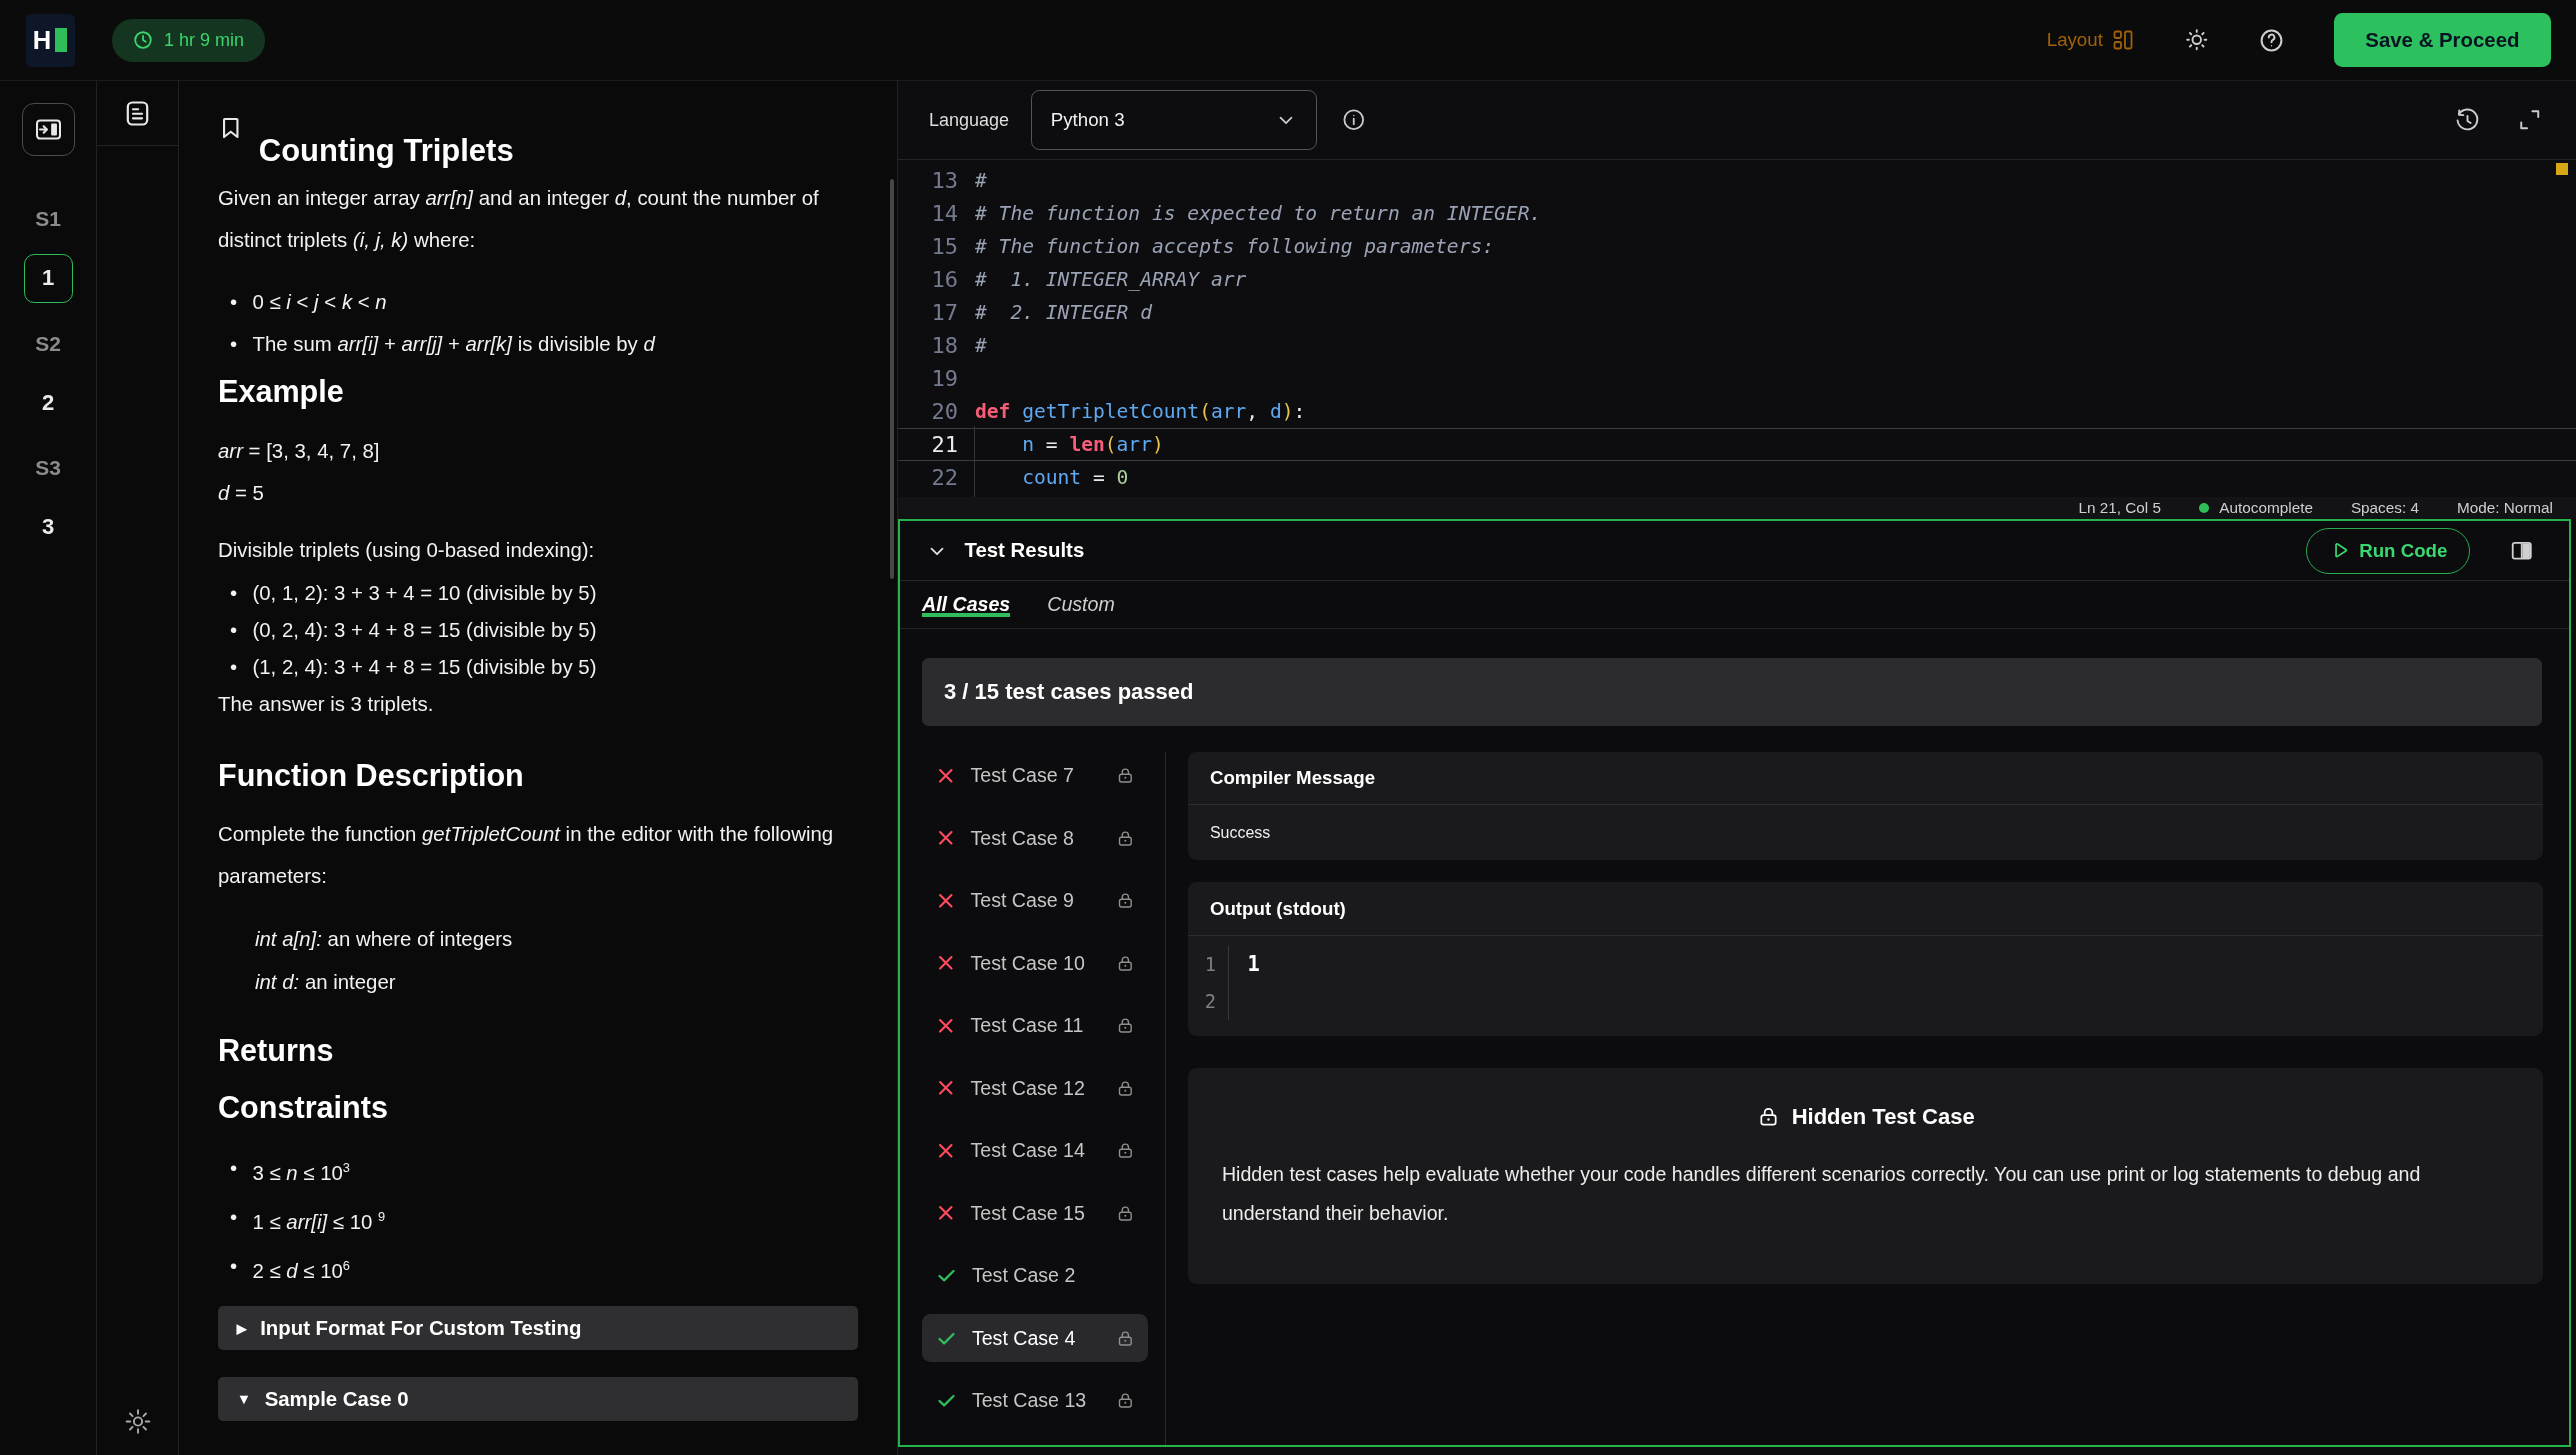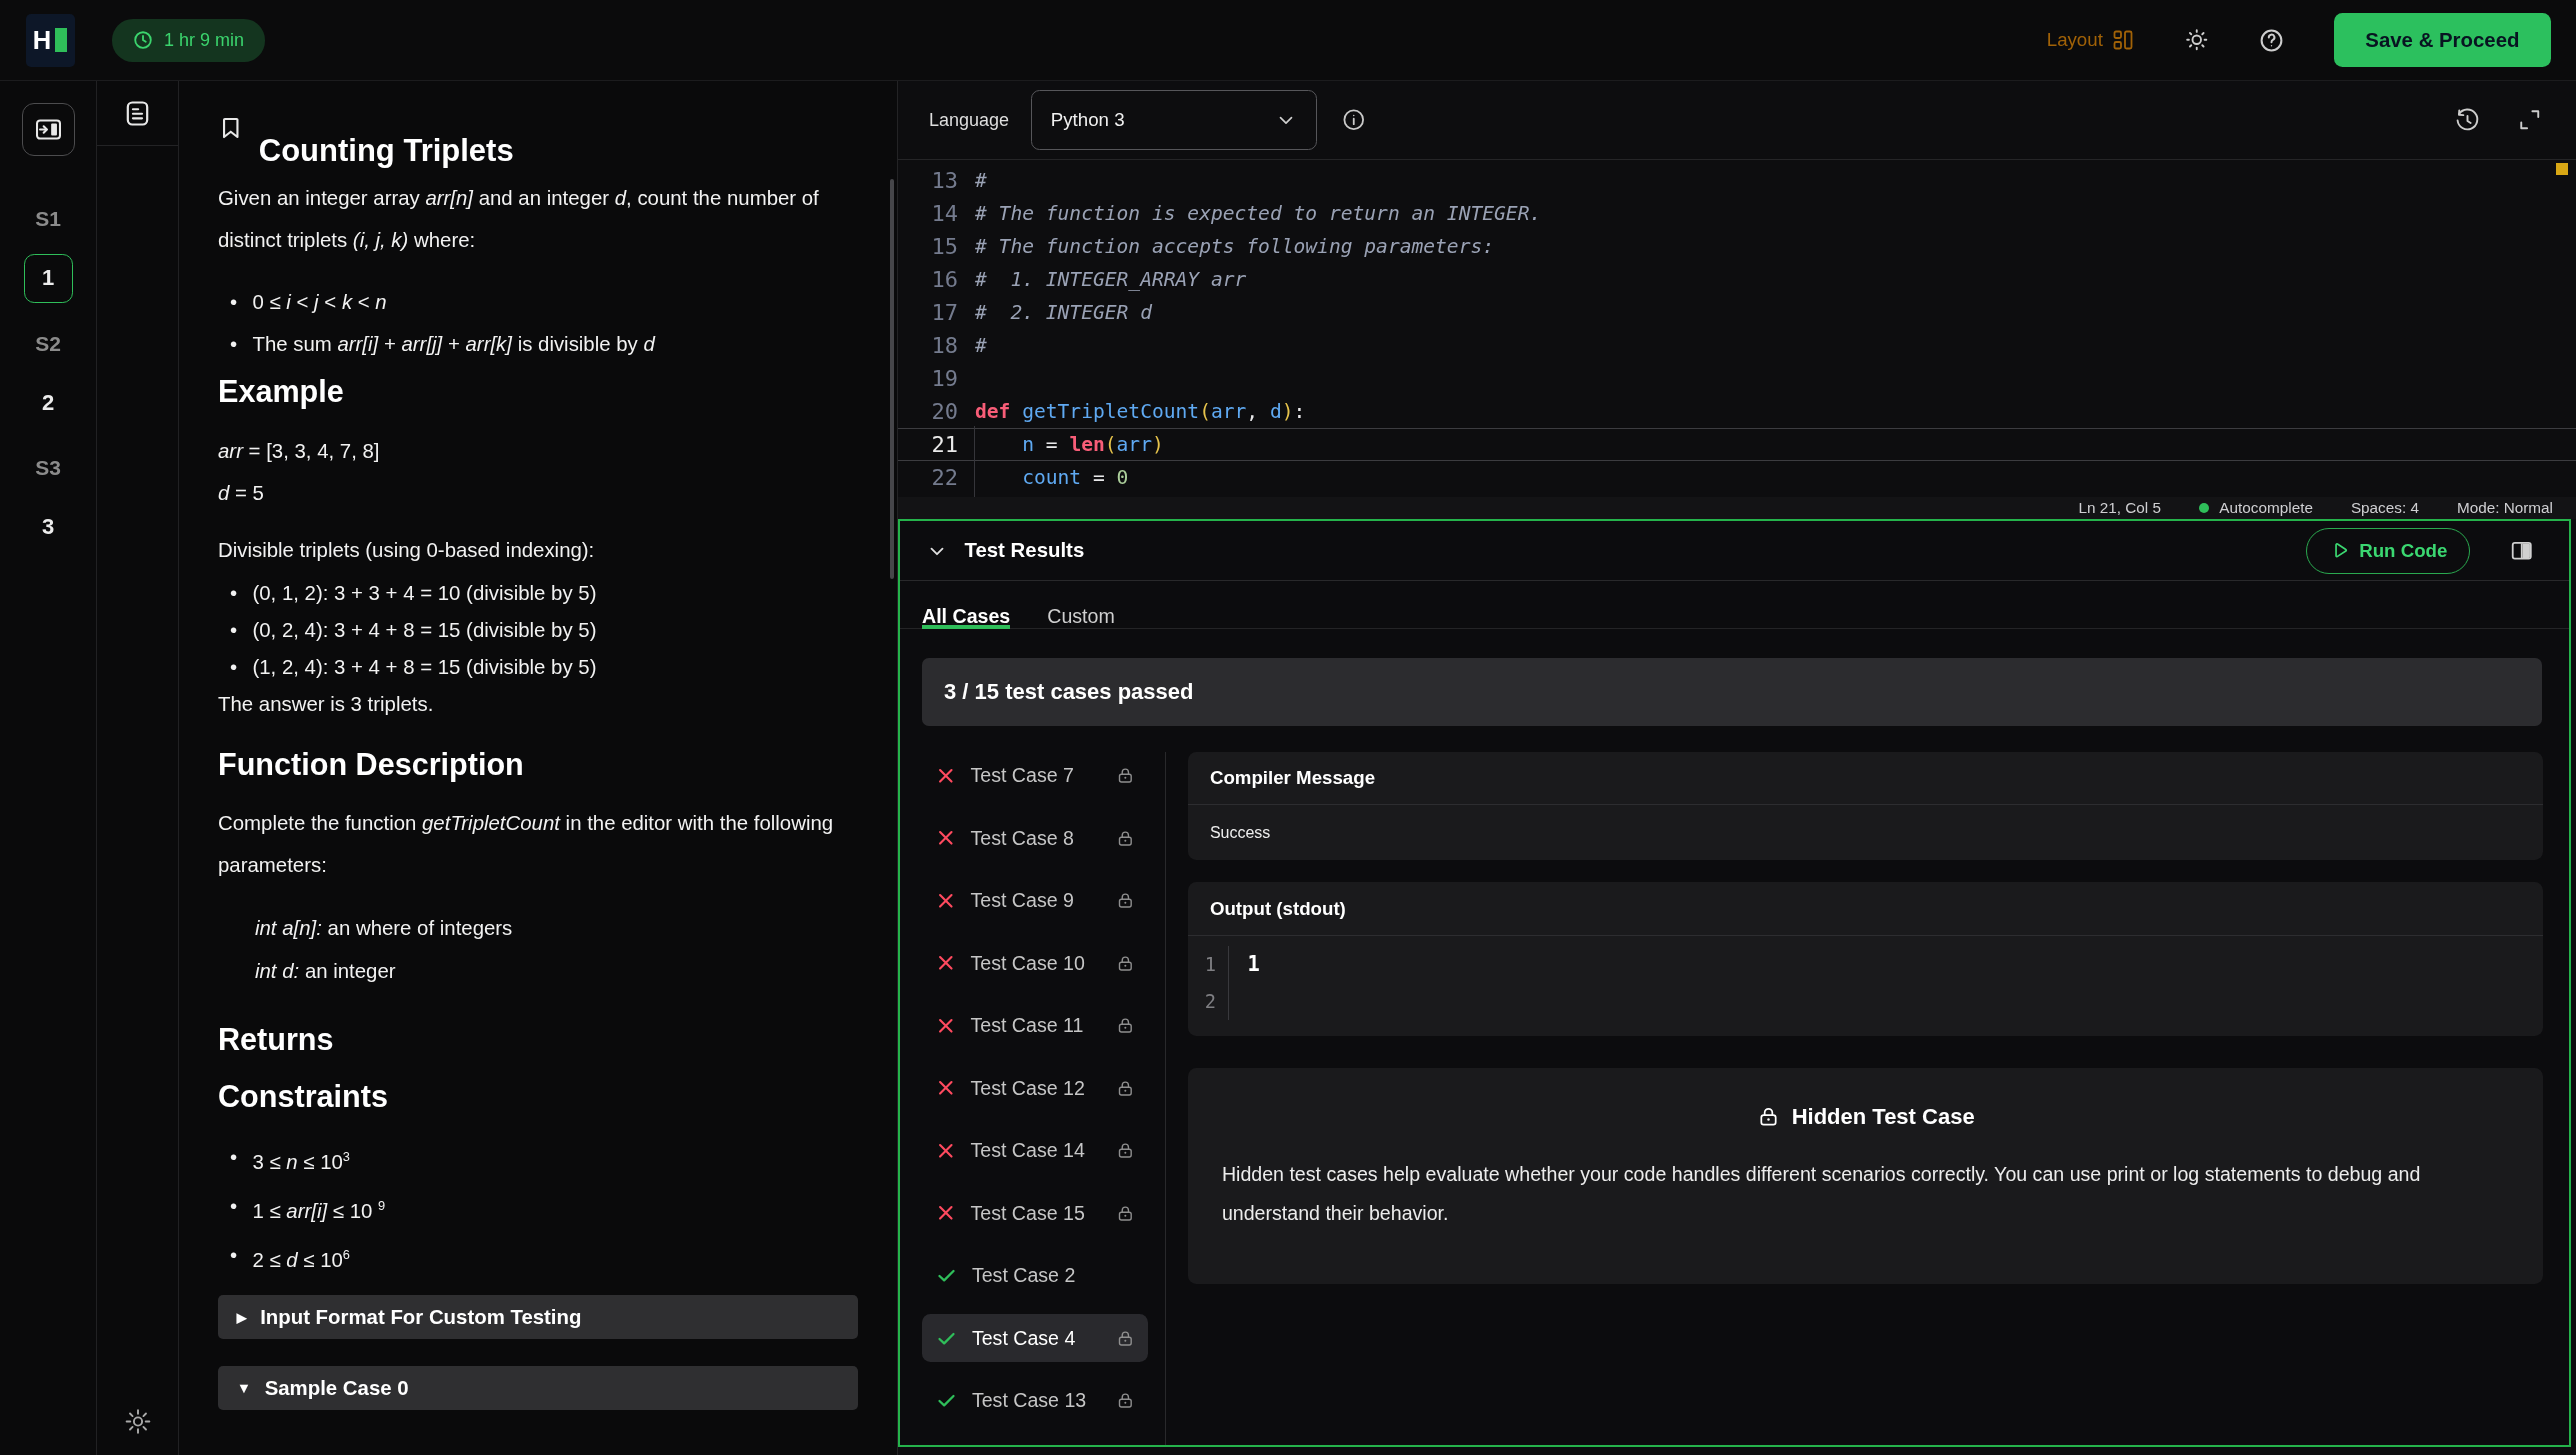--- a/index.html
+++ b/index.html
@@ -53,21 +53,21 @@
   .blist { margin-top:3.4px; padding-left:12px; }
   .bitem { display:flex; gap:15.3px; line-height:42px; }
   .bitem .dot { flex:none; }
   .blist-tight .bitem { line-height:37px; }
   .p-h { font-weight:bold; height:25.5px; line-height:25.5px; color:#fff; }
   .h-example { margin-top:13.6px; }
   .example-lines { margin-top:6.8px; }
   .example-lines > div { line-height:42px; }
   .h-divisible { margin-top:15.3px; line-height:42px; height:42px; }
   .p-answer { line-height:37px; }
-  .h-func { margin-top:29px; }
+  .h-func { margin-top:40px; }
   .fn-intro { margin-top:5.1px; width:621px; line-height:42px; }
   .param-list > div { line-height:43px; padding-left:37px; }
   .h-returns { margin-top:34px; }
   .returns-line { margin-top:6.8px; line-height:43px; padding-left:37px; }
   .h-constraints { margin-top:32px; }
   .constraint-list { margin-top:8.5px; padding-left:12px; }
   .constraint-list .bitem { line-height:44px; }
   .p-bar { height:44px; background:#2f2f31; border-radius:5.1px; display:flex; align-items:center;
            gap:13.6px; padding:0 18.7px; font-weight:bold; font-size:20.4px; color:#fff; cursor:pointer; }
   .bar1 { margin-top:13.6px; }
@@ -109,21 +109,21 @@
   
   .test-panel { flex:1; margin:0 5.1px 7.7px 0; border:2.6px solid #25b34b; background:#0c0c0e;
                 display:flex; flex-direction:column; min-height:0; }
   .tp-header { height:60px; flex:none; display:flex; align-items:center; padding:0 34px 0 25.5px; border-bottom:0.9px solid #29292b; }
   .tp-chevron { color:#e0e0e0; background:none; border:none; padding:0; cursor:pointer; }
   .tp-title { font-size:20.4px; font-weight:bold; color:#fff; margin-left:17px; }
   .run-btn { margin-left:auto; height:46px; border:1.7px solid #2aa94f; border-radius:23px; color:#3bd871;
              display:flex; align-items:center; gap:10.2px; padding:0 22px; font-size:18.7px; font-weight:bold;
              background:transparent; cursor:pointer; }
   .split-btn { margin-left:39px; color:#d0d0d0; background:none; border:none; padding:0; cursor:pointer; }
-  .tp-tabs { height:48px; flex:none; display:flex; align-items:flex-end; gap:37px; padding-left:22px; border-bottom:0.9px solid #242426; }
+  .tp-tabs { height:48px; flex:none; display:flex; align-items:center; gap:37px; padding-left:22px; border-bottom:0.9px solid #242426;font-style:italic; }
   .tab { display:flex; align-items:center; font-size:19.6px; color:#cfcfcf; position:relative; cursor:pointer; }
   .tab.active { color:#fff; font-weight:bold; }
   .tab.active::after { content:""; position:absolute; left:0; right:0; bottom:-0.9px; height:4.3px; background:#2fbe5a; }
   .tp-banner { flex:none; margin:29px 27px 0 22px; height:68px; background:#2c2c2f; border-radius:6.8px;
                display:flex; align-items:center; padding:0 22px; font-size:22px; font-weight:bold; color:#fff; }
   .tp-body { flex:1; display:flex; margin-top:25.5px; padding-left:22px; min-height:0; }
   .case-list { width:226px; flex:none; display:flex; flex-direction:column; gap:14.5px; }
   .case-row { height:48px; flex:none; display:flex; align-items:center; gap:15.3px; padding:0 13.6px;
               border-radius:8.5px; font-size:19.6px; color:#c6c6c6; cursor:pointer; }
   .case-row.selected { background:#29292d; color:#fff; }

